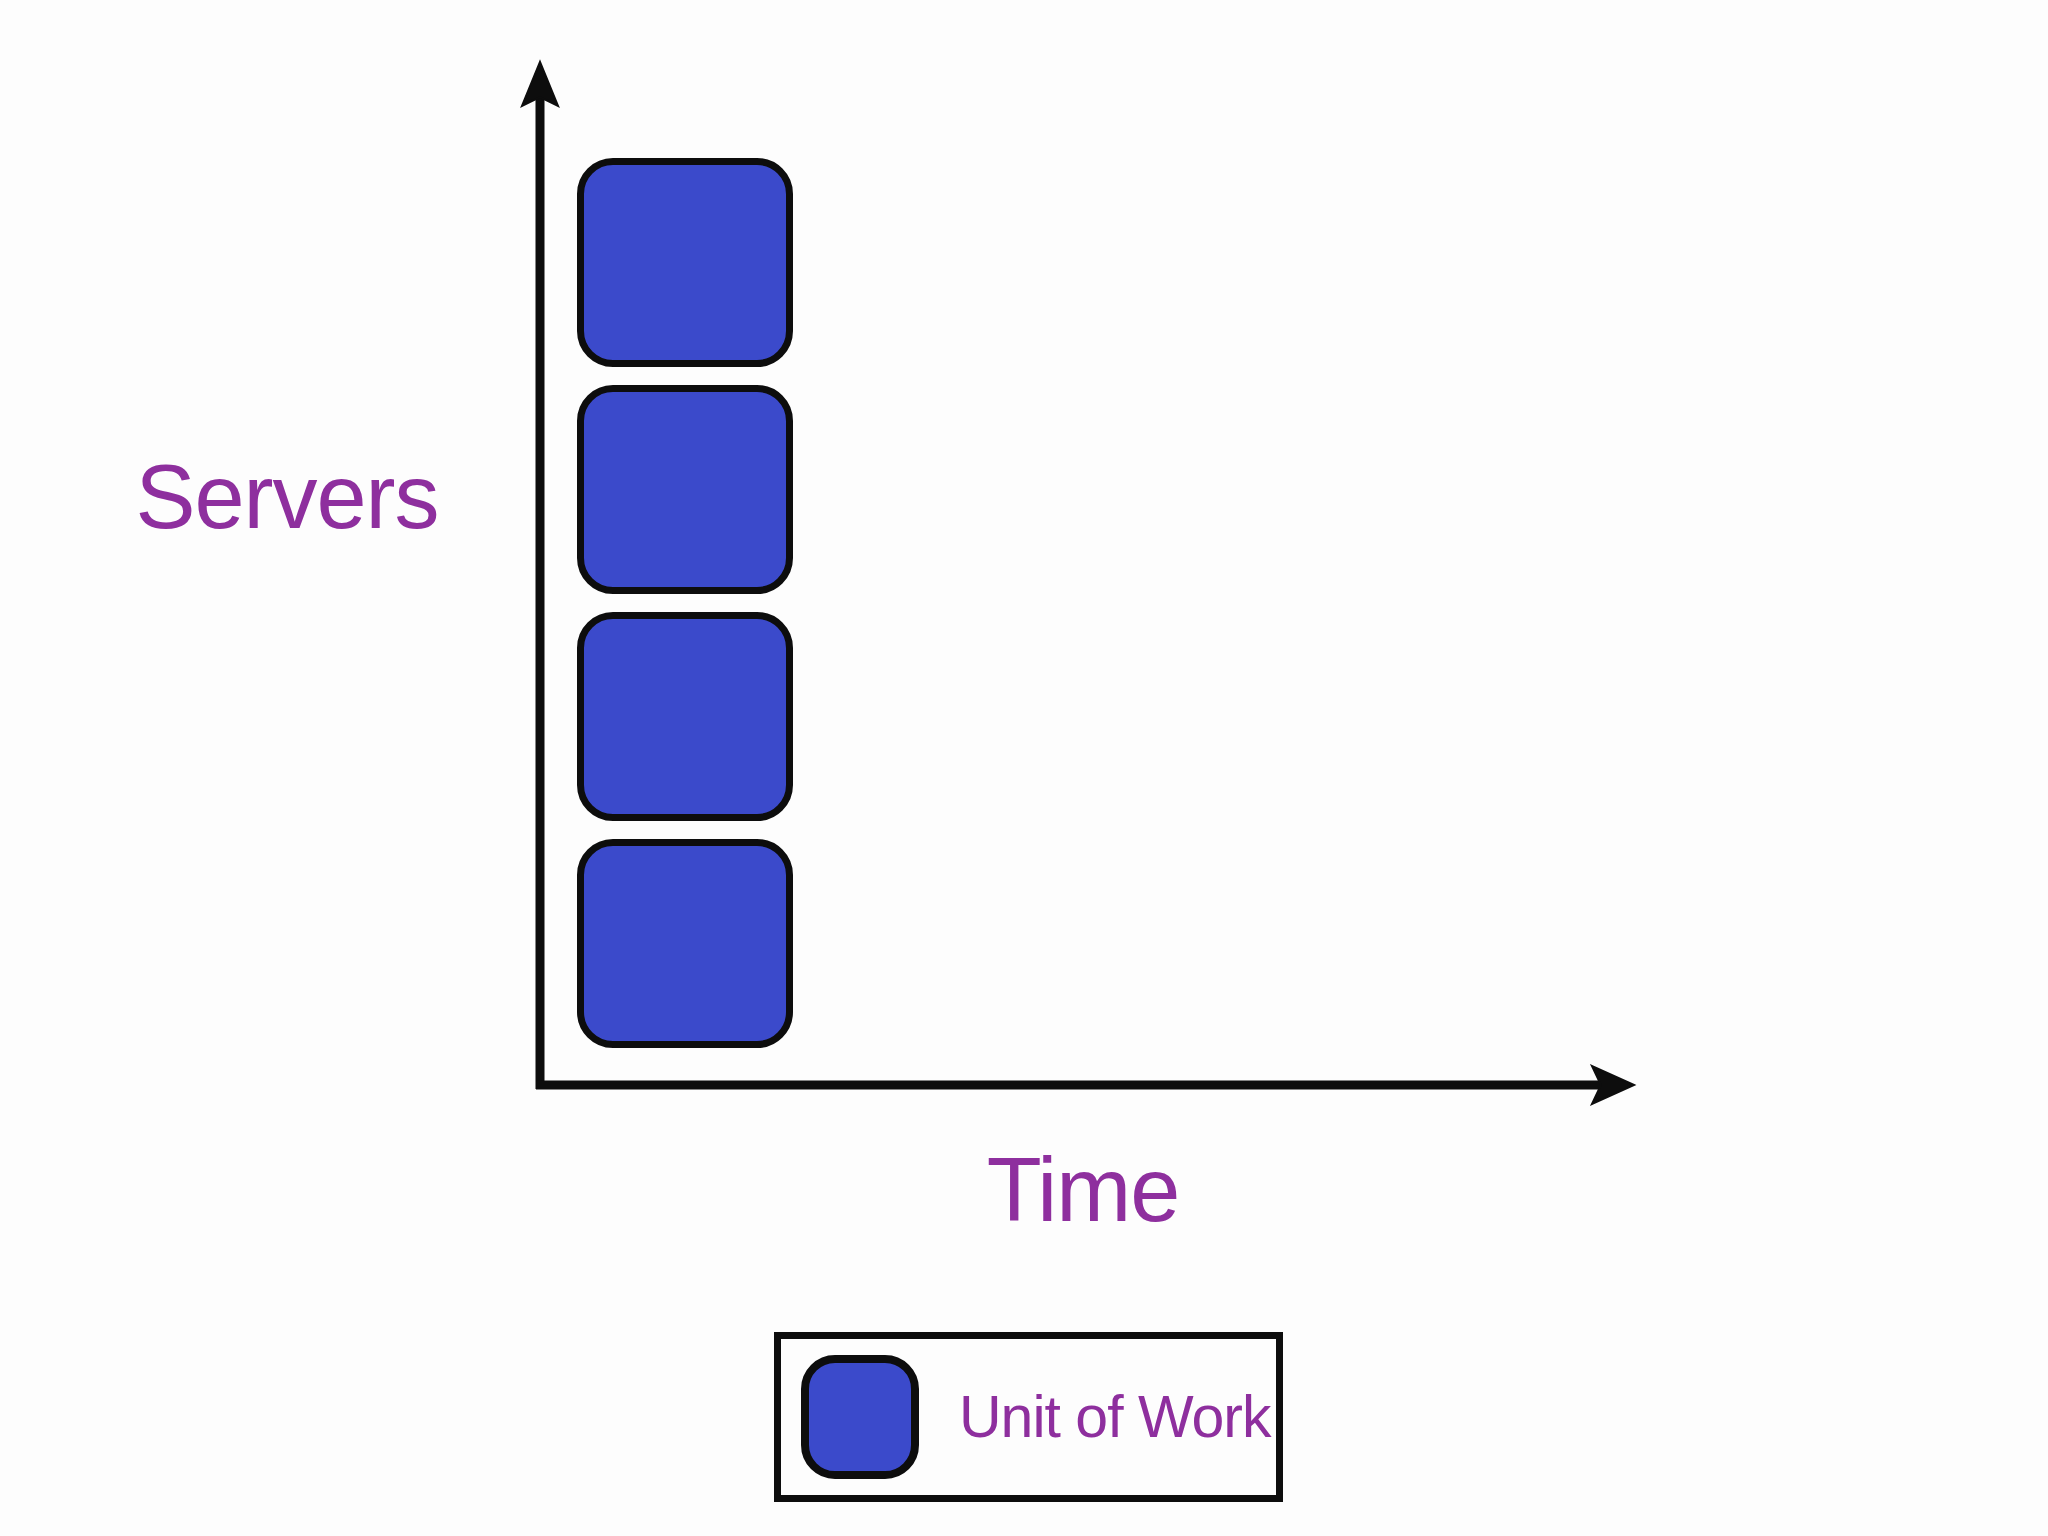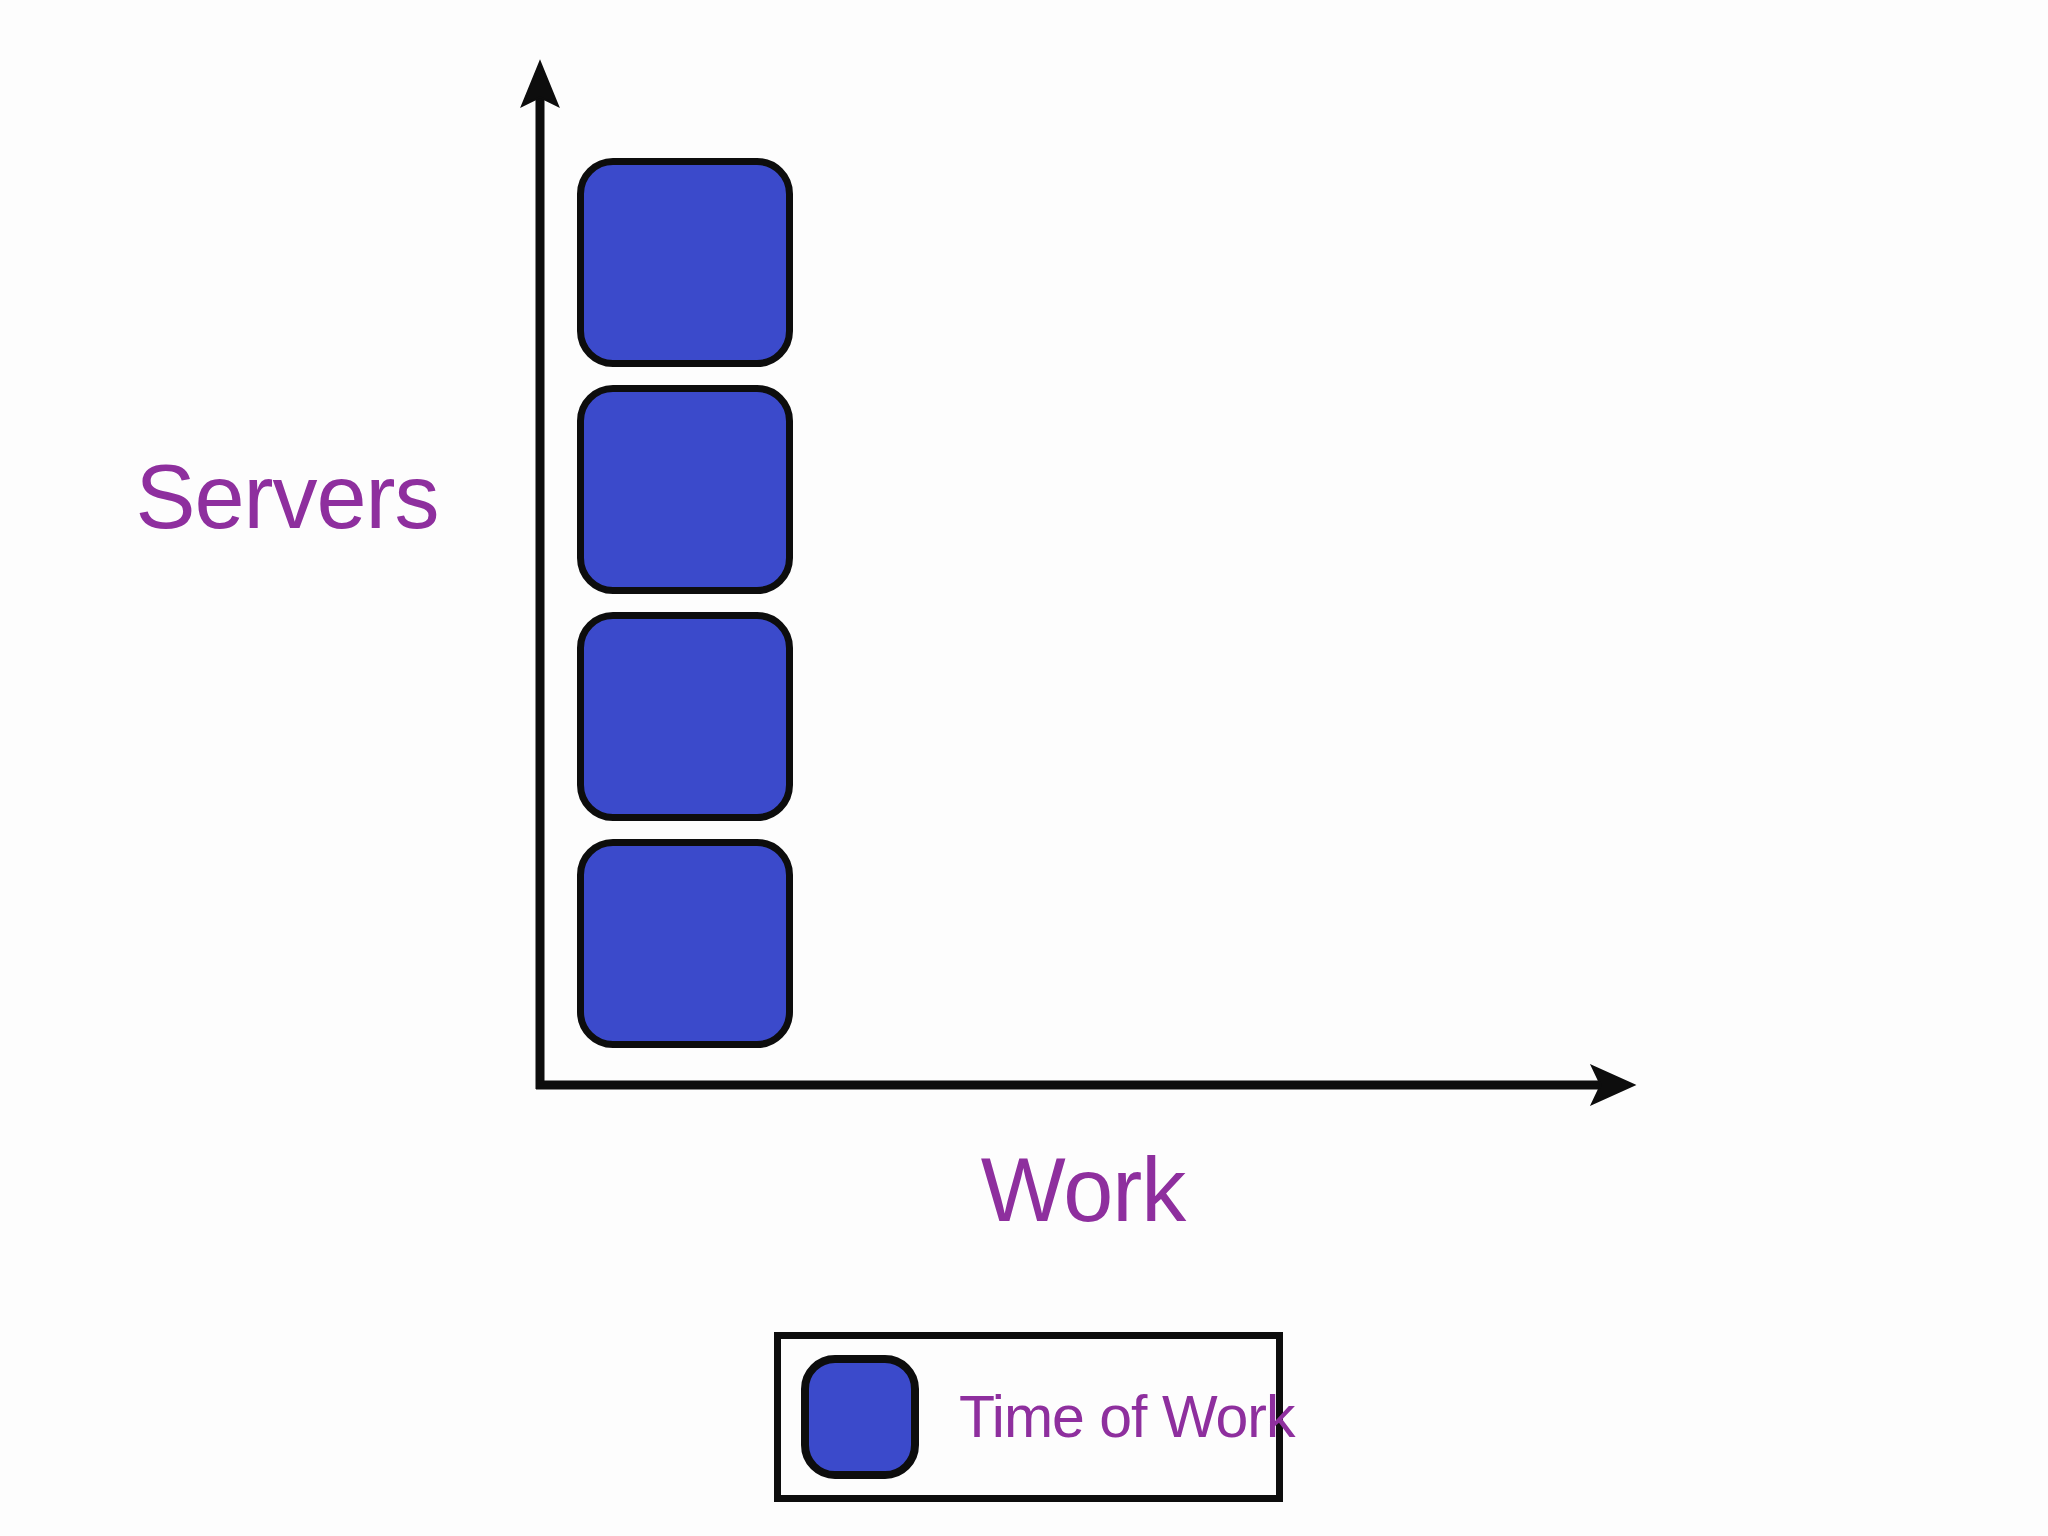--- a/index.html
+++ b/index.html
@@ -122,20 +122,20 @@
 
   <div class="axis-label y-label">Servers</div>
 
   <div class="unit-stack">
       <div class="unit"></div>
       <div class="unit"></div>
       <div class="unit"></div>
       <div class="unit"></div>
     </div>
 
-  <div class="axis-label x-label">Work</div>
+  <div class="axis-label x-label">Time</div>
 
   <div class="legend">
     <div class="legend-swatch"></div>
-    <div class="legend-label">Time of Work</div>
+    <div class="legend-label">Unit of Work</div>
   </div>
 
 </div>
 
 </body></html>

